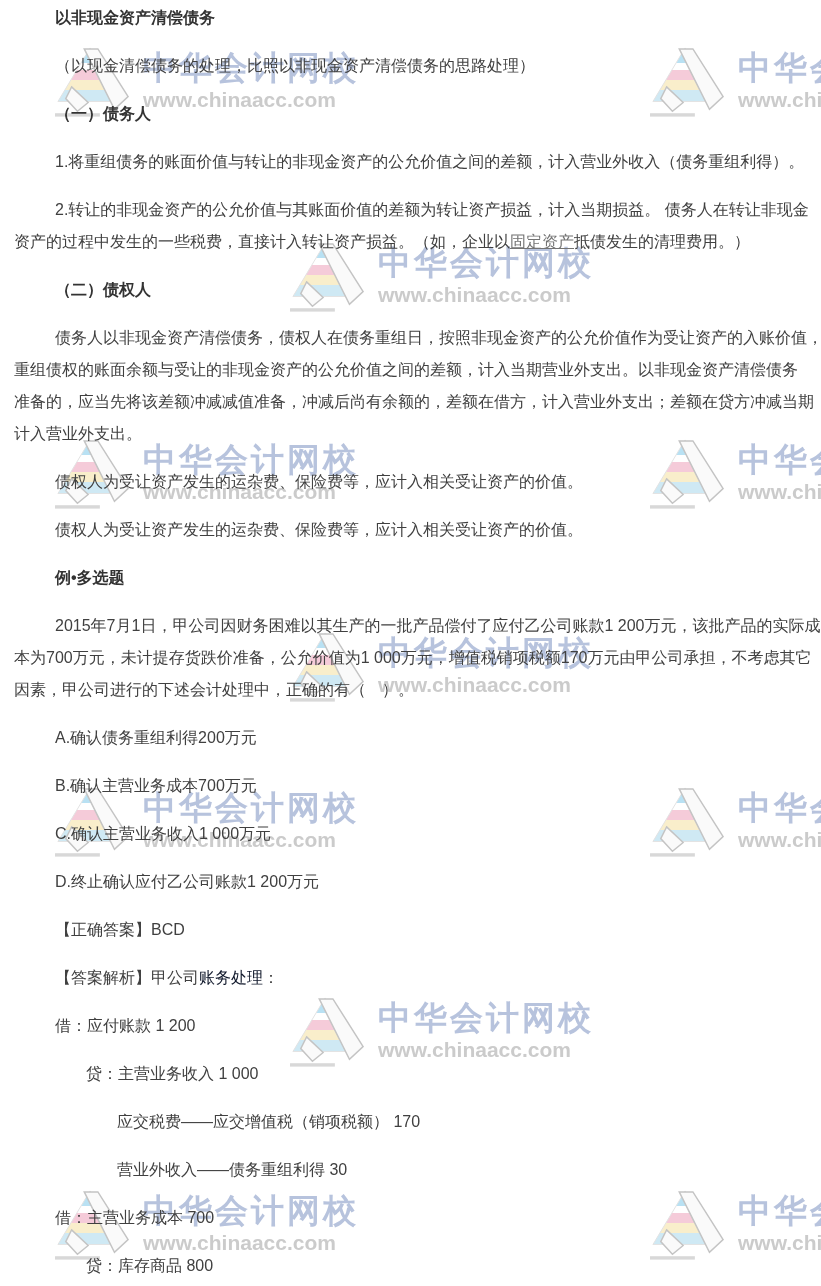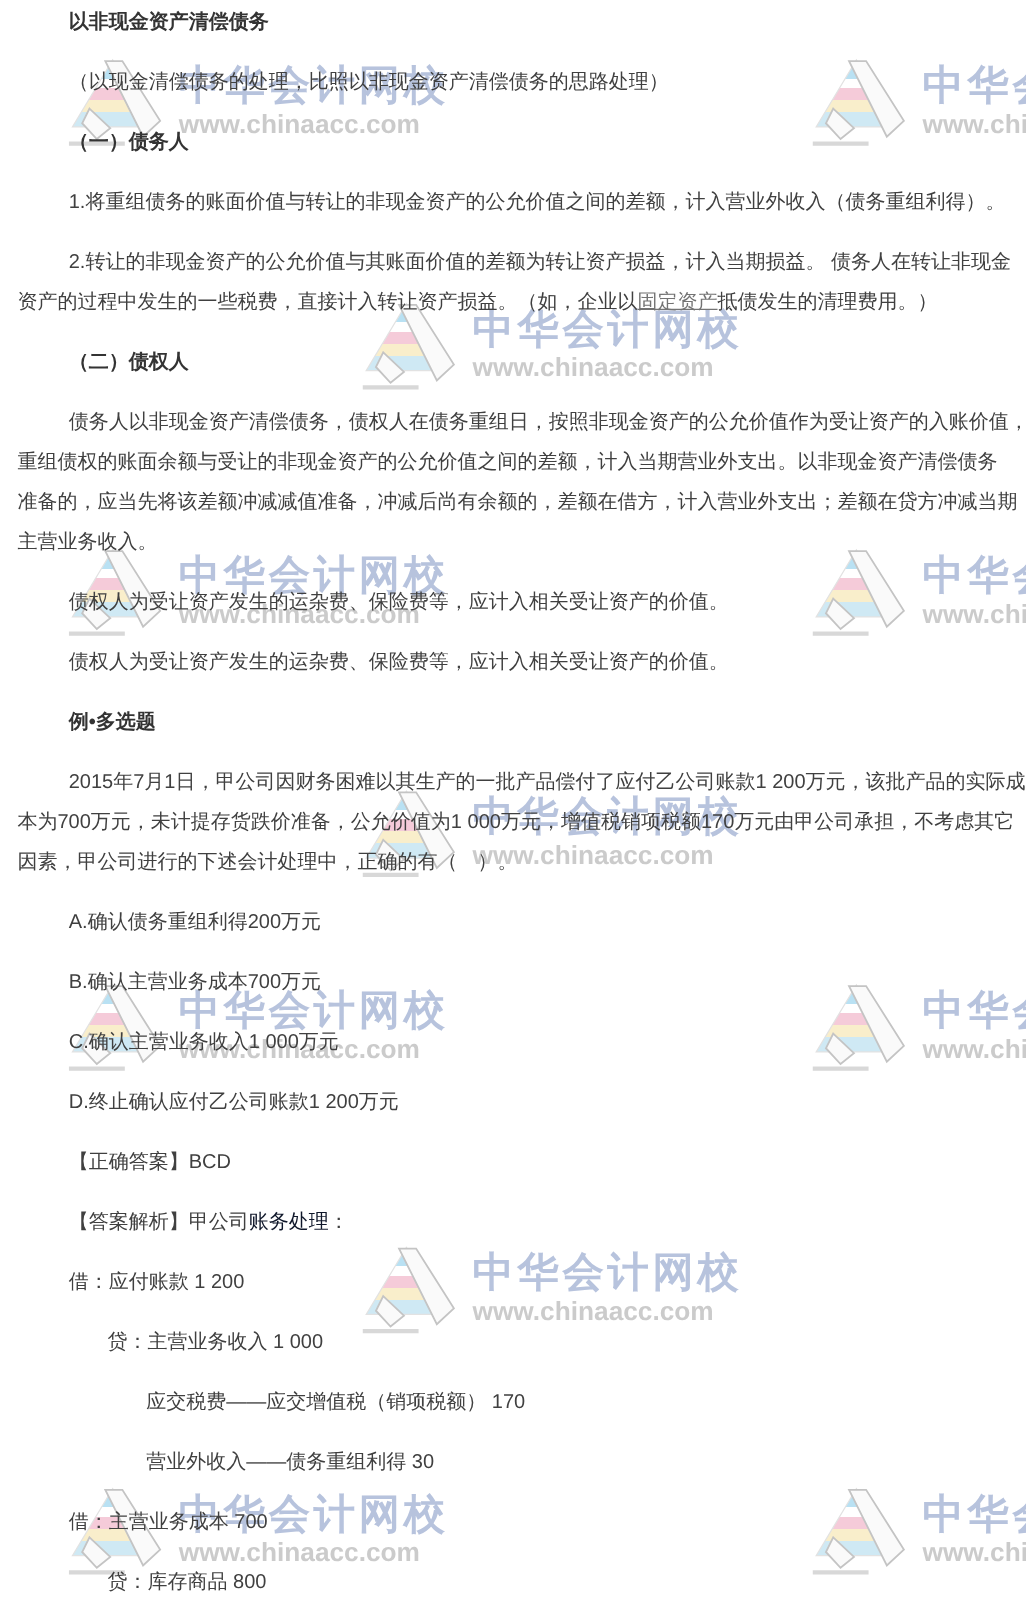--- a/index.html
+++ b/index.html
@@ -335,21 +335,21 @@
     <div class="line title"><span>以非现金资产清偿债务</span></div>
     <div class="line para"><span>（以现金清偿债务的处理，比照以非现金资产清偿债务的思路处理）</span></div>
     <div class="line title"><span>（一）债务人</span></div>
     <div class="line para"><span>1.将重组债务的账面价值与转让的非现金资产的公允价值之间的差额，计入营业外收入（债务重组利得）。</span></div>
     <div class="line open"><span>2.转让的非现金资产的公允价值与其账面价值的差额为转让资产损益，计入当期损益。 债务人在转让非现金</span></div>
     <div class="line end"><span>资产的过程中发生的一些税费，直接计入转让资产损益。（如，企业以</span><span class="link" style="color: #737373; text-decoration: underline;">固定资产</span><span>抵债发生的清理费用。）</span></div>
     <div class="line title"><span>（二）债权人</span></div>
     <div class="line open"><span>债务人以非现金资产清偿债务，债权人在债务重组日，按照非现金资产的公允价值作为受让资产的入账价值，</span></div>
     <div class="line cont"><span>重组债权的账面余额与受让的非现金资产的公允价值之间的差额，计入当期营业外支出。以非现金资产清偿债务</span></div>
     <div class="line cont"><span>准备的，应当先将该差额冲减减值准备，冲减后尚有余额的，差额在借方，计入营业外支出；差额在贷方冲减当期</span></div>
-    <div class="line end"><span>主营业务收入。</span></div>
+    <div class="line end"><span>计入营业外支出。</span></div>
     <div class="line para"><span>债权人为受让资产发生的运杂费、保险费等，应计入相关受让资产的价值。</span></div>
     <div class="line para"><span>债权人为受让资产发生的运杂费、保险费等，应计入相关受让资产的价值。</span></div>
     <div class="line title"><span>例•多选题</span></div>
     <div class="line open"><span>2015年7月1日，甲公司因财务困难以其生产的一批产品偿付了应付乙公司账款1 200万元，该批产品的实际成</span></div>
     <div class="line cont"><span>本为700万元，未计提存货跌价准备，公允价值为1 000万元，增值税销项税额170万元由甲公司承担，不考虑其它</span></div>
     <div class="line end"><span>因素，甲公司进行的下述会计处理中，正确的有（　）。</span></div>
     <div class="line para"><span>A.确认债务重组利得200万元</span></div>
     <div class="line para"><span>B.确认主营业务成本700万元</span></div>
     <div class="line para"><span>C.确认主营业务收入1 000万元</span></div>
     <div class="line para"><span>D.终止确认应付乙公司账款1 200万元</span></div>

